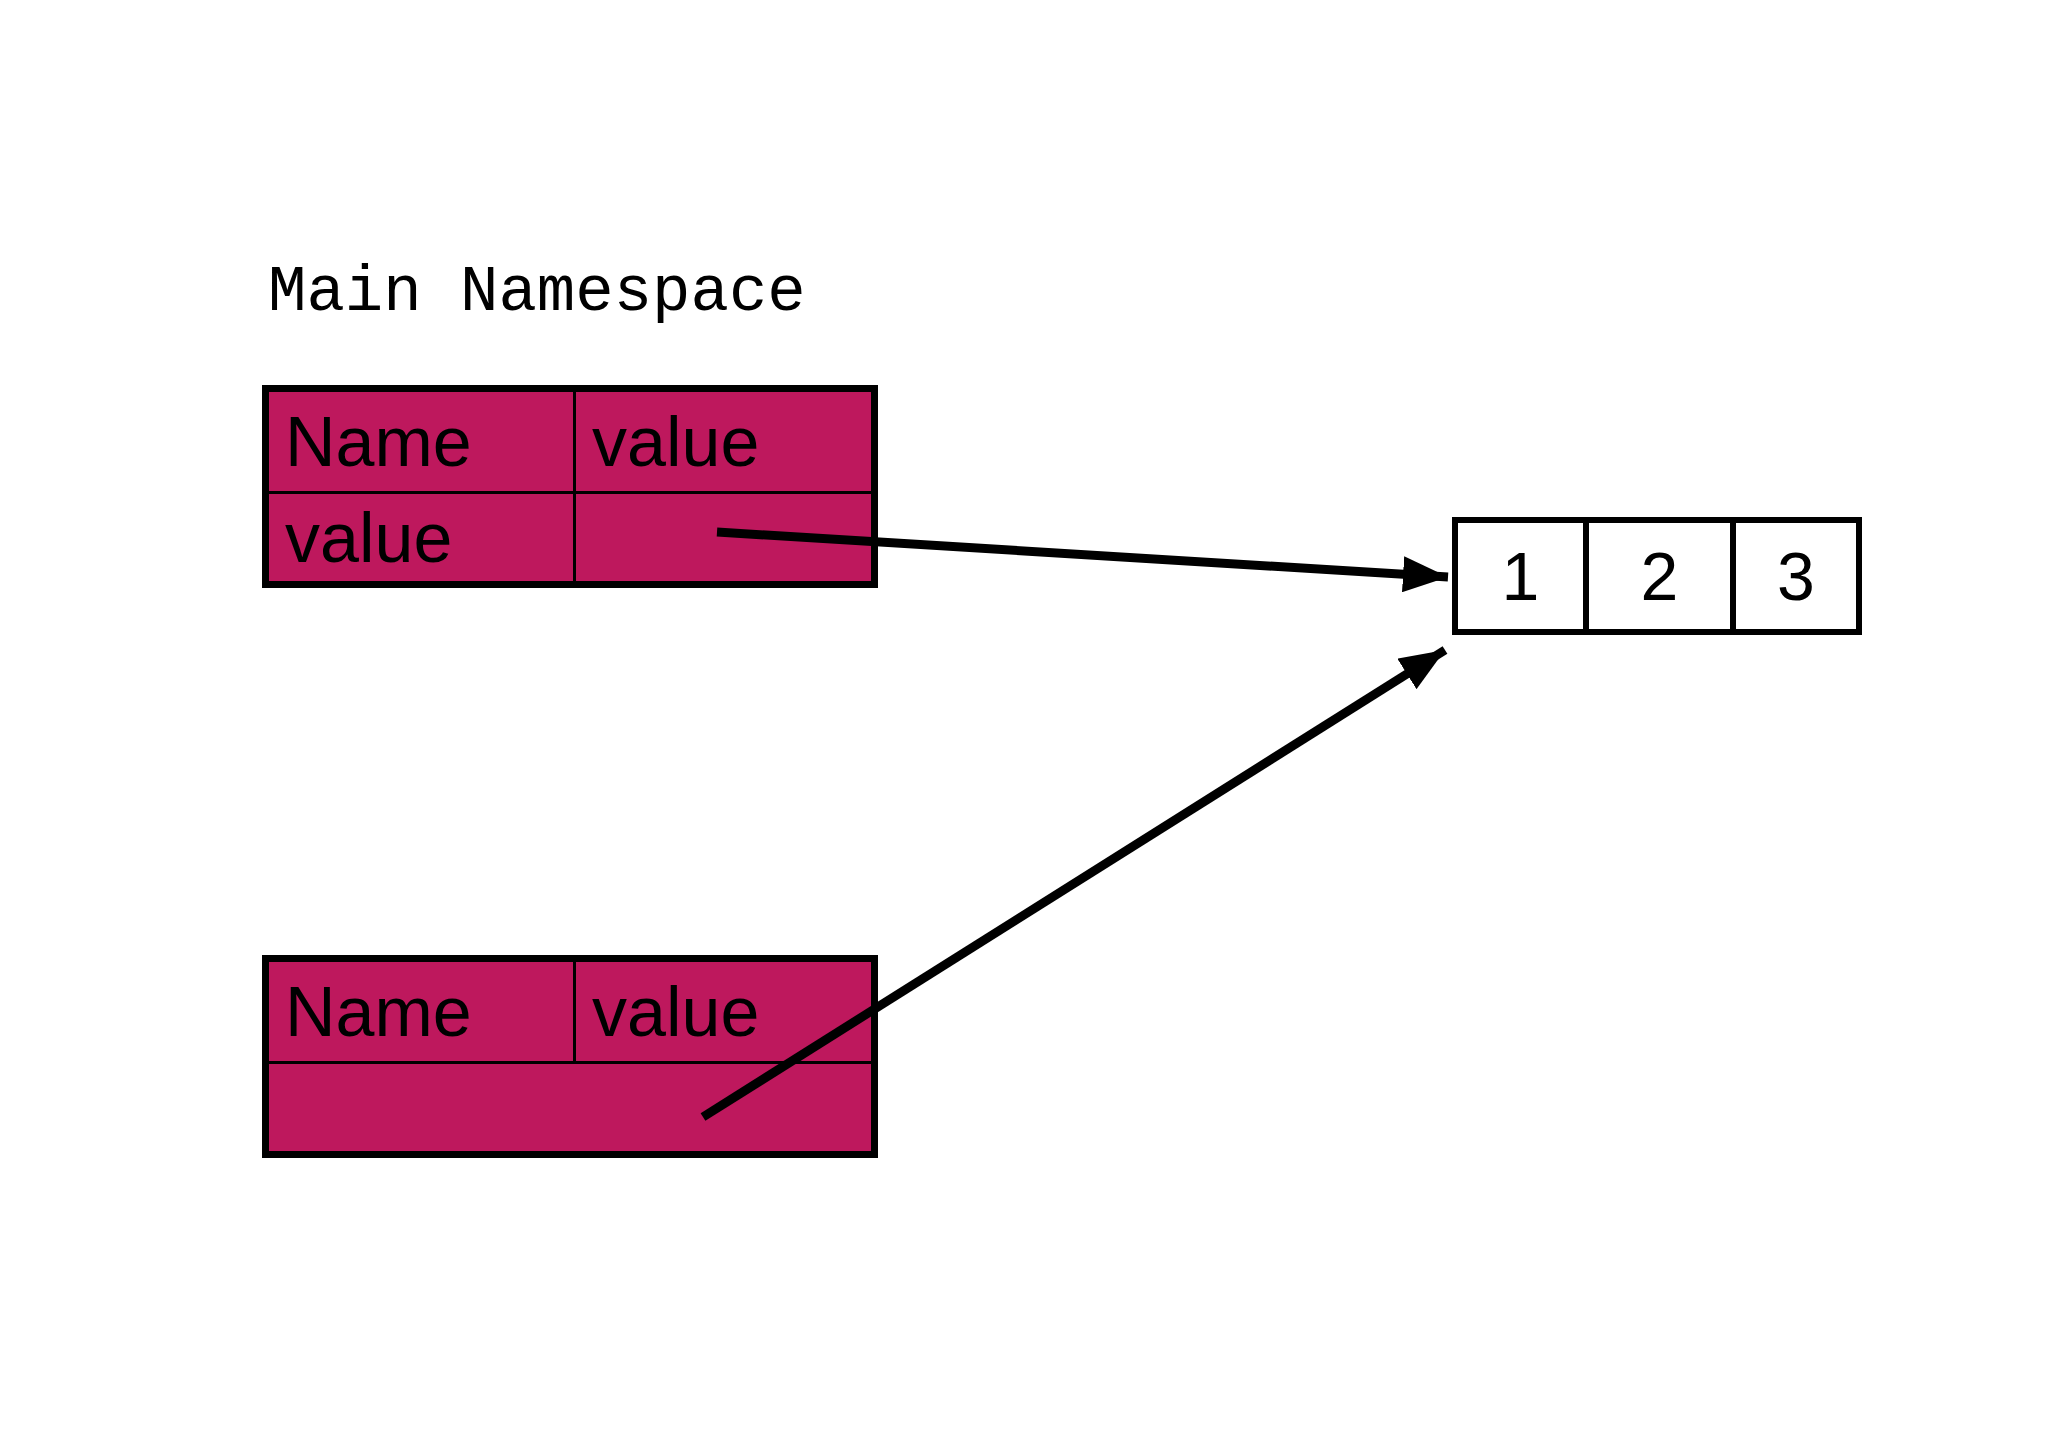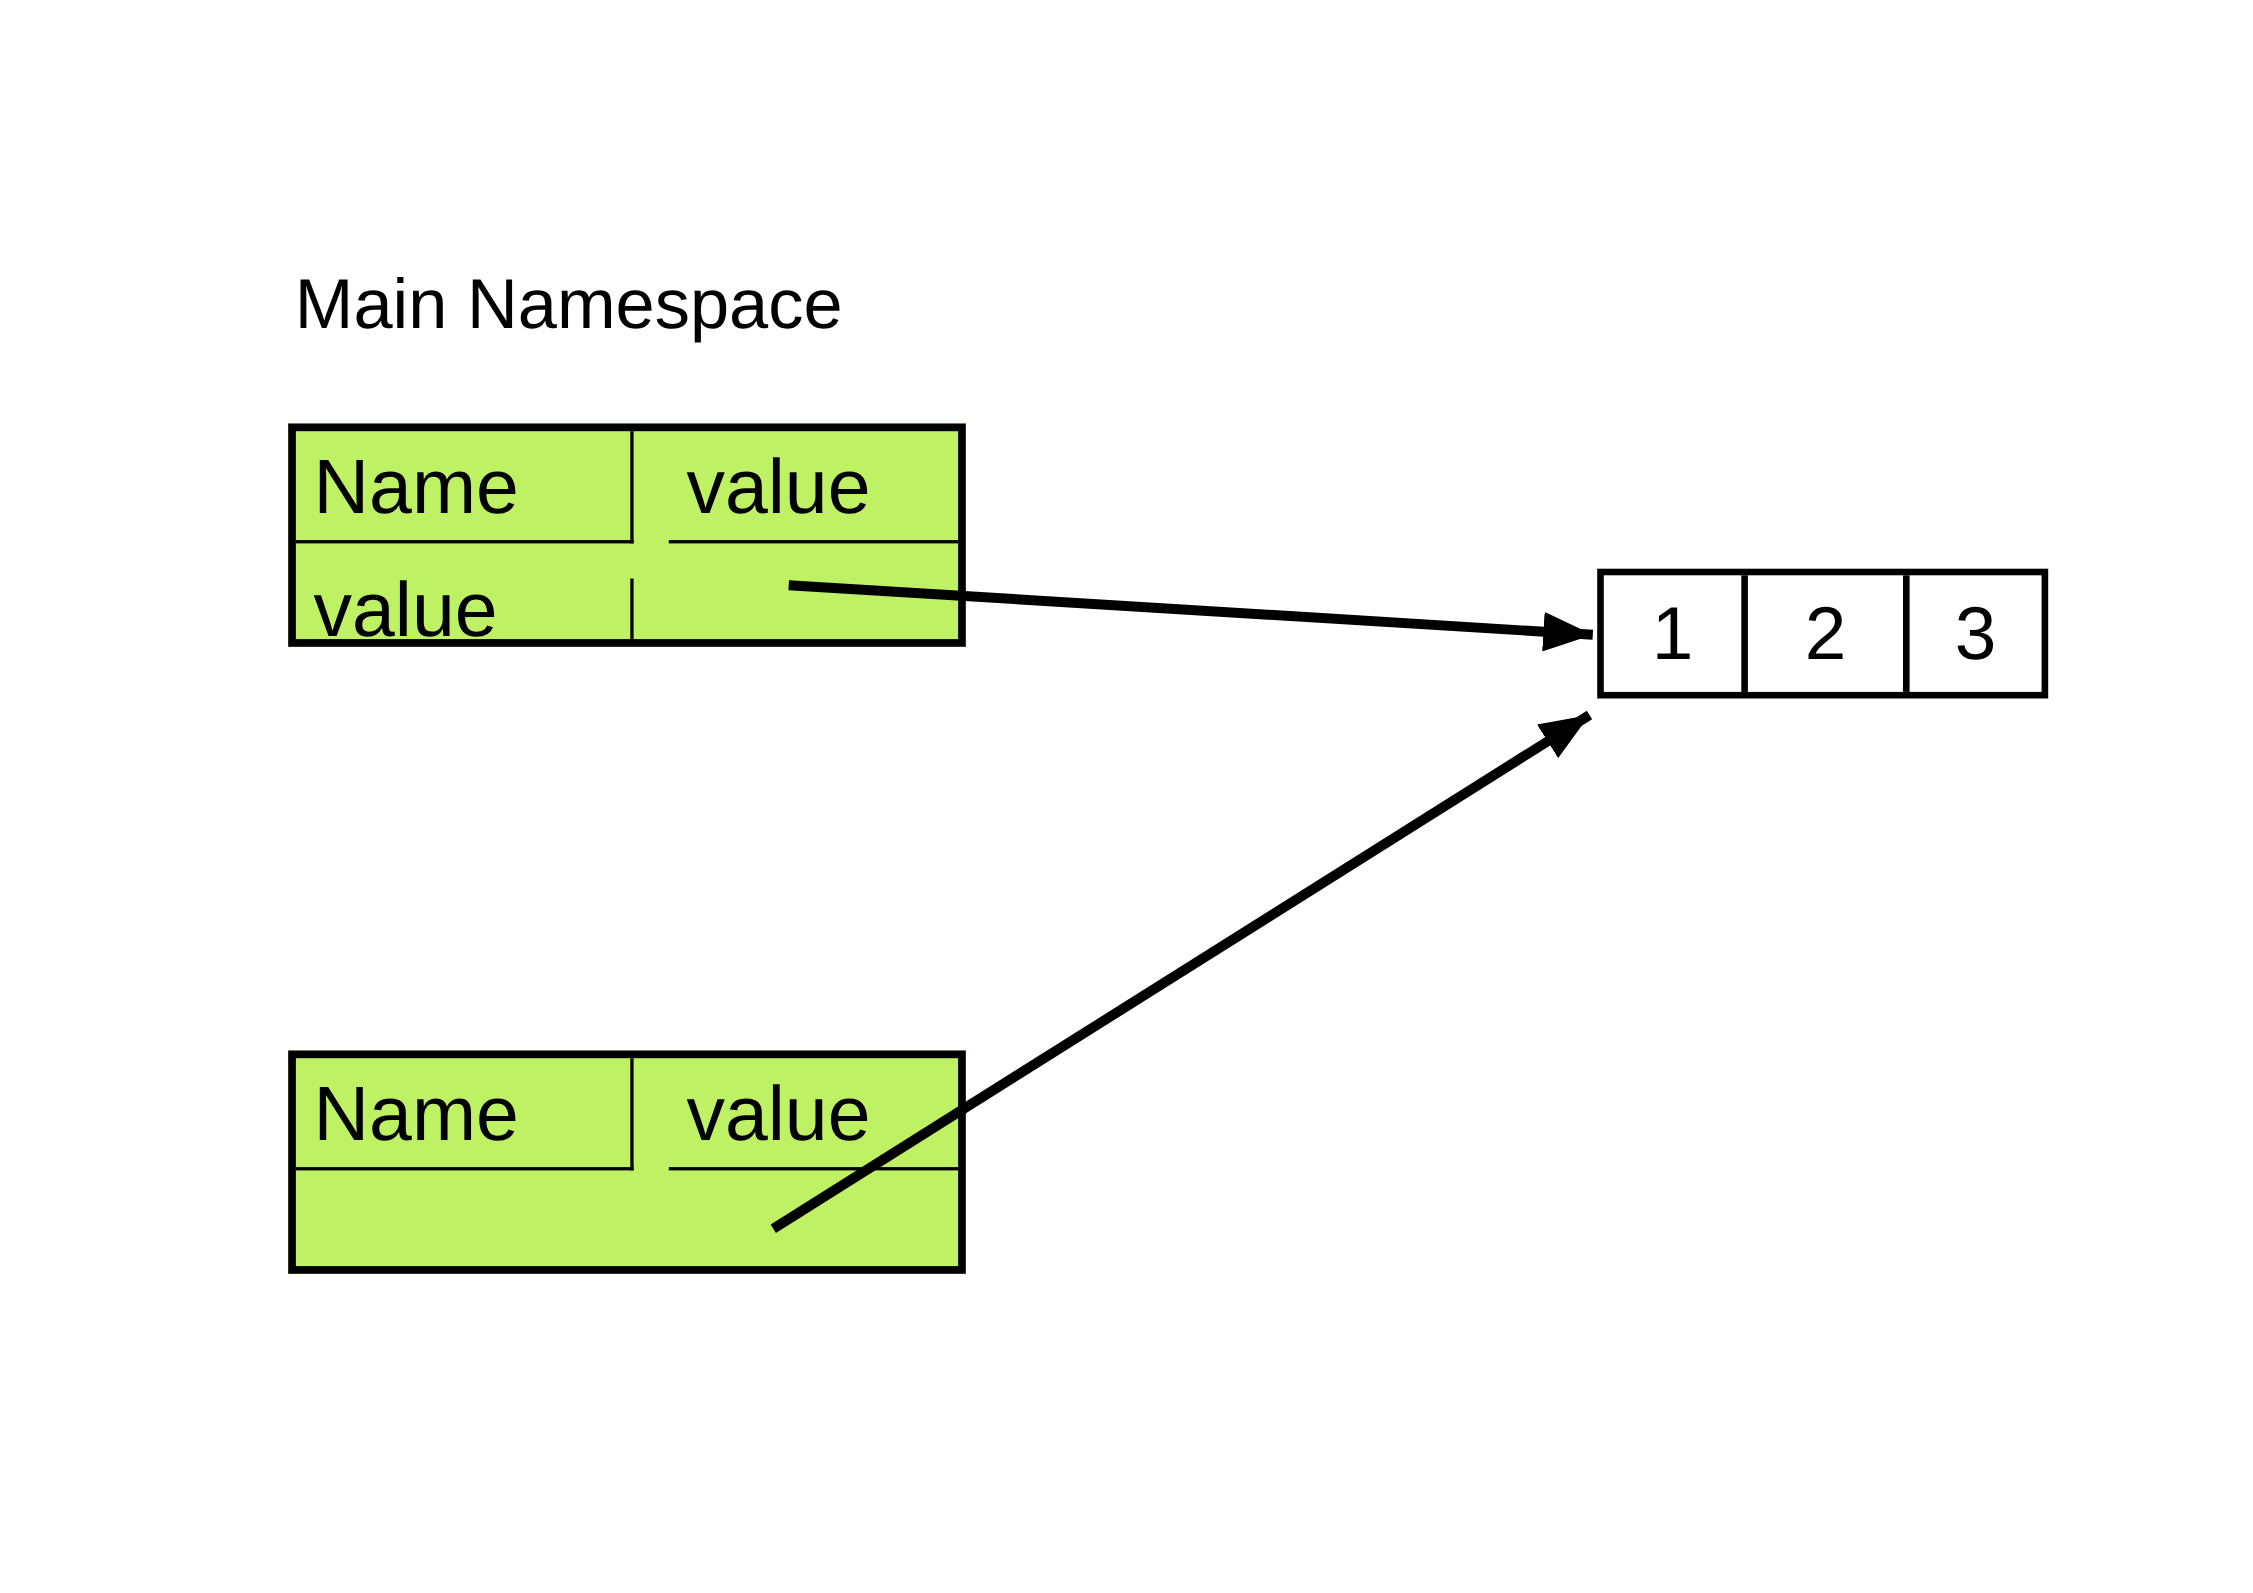--- a/index.html
+++ b/index.html
@@ -13,35 +13,34 @@
     color: #000000;
   }
 
   .dia-title {
     position: absolute;
     font-size: 64px;
     line-height: 1;
     white-space: nowrap;
     color: #000000;
   }
-  #title-main  { left: 268px; top: 244px; }
+  #title-main  { left: 268px; top: 261px; font-family: Liberation Mono, monospace; }
   #caption-assignment { left: 283px; top: 686px; }
   #title-foo   { left: 312px; top: 859px; }
 
   .ns-table {
     position: absolute;
     box-sizing: border-box;
     width: 616px;
     height: 203px;
     border: 7px solid #000000;
-    background: #bef264;
+    background: #be185d;
     display: grid;
     grid-template-columns: 307px 1fr;
     grid-template-rows: 102px 1fr;
-    gap: 32px;
   }
   #table-main { left: 262px; top: 385px; }
   #table-foo  { left: 262px; top: 955px; }
 
   .ns-cell {
     box-sizing: border-box;
     display: flex;
     align-items: center;
     padding-left: 16px;
     font-size: 70px;

